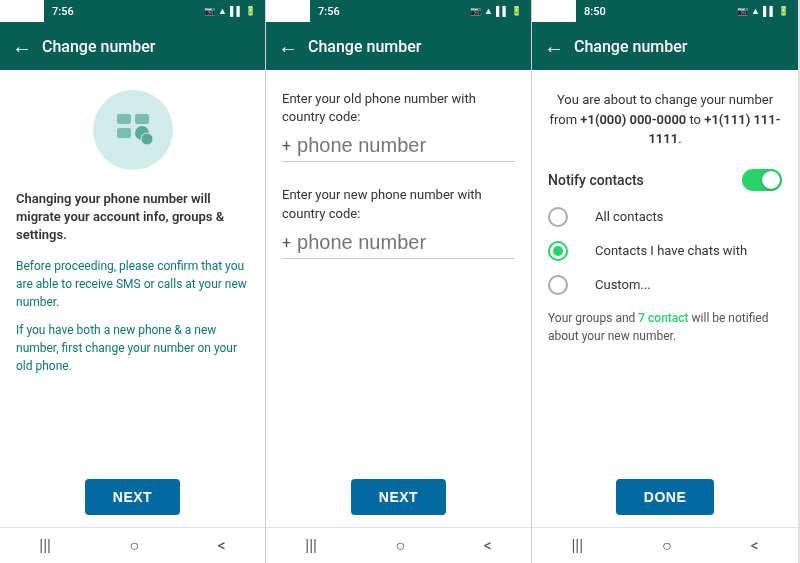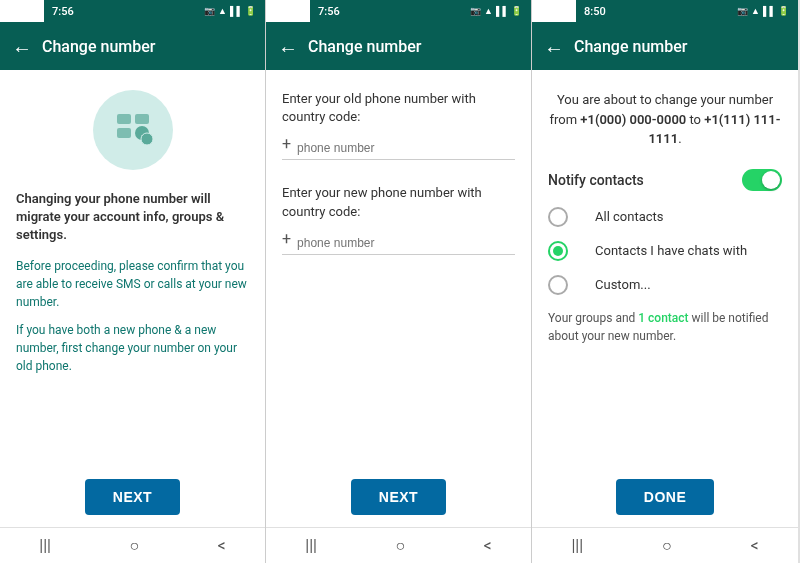--- a/index.html
+++ b/index.html
@@ -116,21 +116,21 @@
       gap: 6px;
     }
     .plus-sign {
       font-size: 16px;
       color: #555;
       padding-bottom: 2px;
     }
     .phone-input {
       border: none;
       outline: none;
-      font-size: 12px;
+      font-size: 20px;
       color: #aaa;
       flex: 1;
       background: transparent;
     }
 
     
     .change-info-text {
       font-size: 13px;
       color: #333;
       line-height: 1.5;
@@ -362,21 +362,21 @@
       </div>
       <span class="radio-label">Contacts I have chats with</span>
     </div>
 
     <div class="radio-option">
       <div class="radio-outer"></div>
       <span class="radio-label">Custom...</span>
     </div>
 
     <p class="groups-note">
-      <span>Your groups and </span><span class="contact-link">1 contact</span><span> will be notified about your new number.</span>
+      <span>Your groups and </span><span class="contact-link">7 contact</span><span> will be notified about your new number.</span>
     </p>
   </div>
   <div class="bottom-area">
     <button class="next-btn">DONE</button>
   </div>
   <div class="nav-bar">
     <span class="nav-icon">|||</span>
     <span class="nav-icon">○</span>
     <span class="nav-icon">&lt;</span>
   </div>

